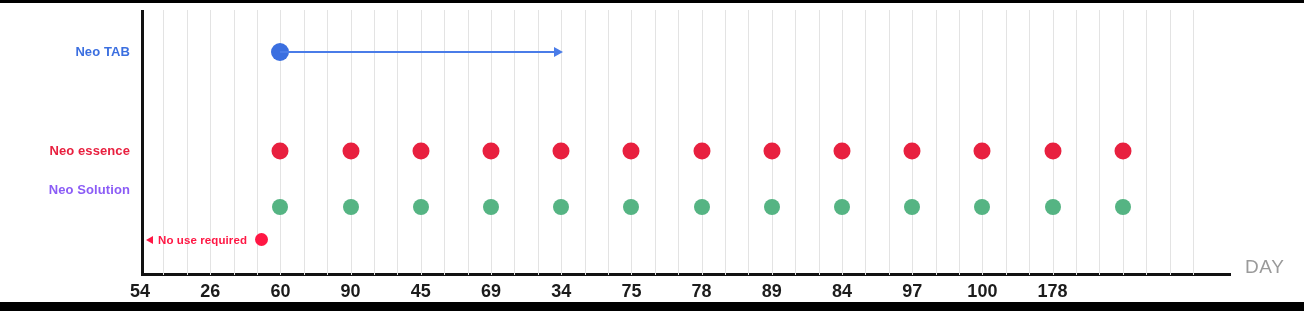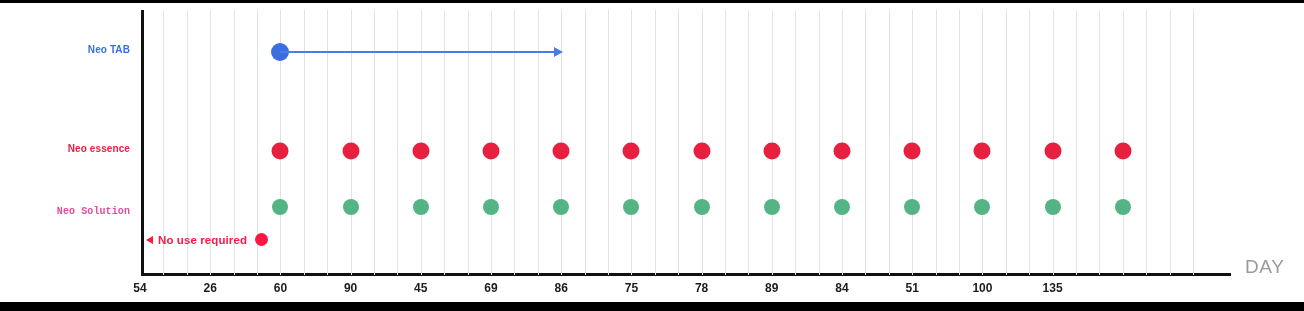--- a/index.html
+++ b/index.html
@@ -33,29 +33,29 @@
 
   .gridline{
     position:absolute;top:0;width:1px;height:265px;
     background:#e3e3e3;
   }
 
   
   .row-label{
     position:absolute;
     text-align:right;
-    font-size:10px;
+    font-size:13px;
     font-weight:700;
     letter-spacing:.1px;
     white-space:nowrap;
     right:1174px;
   }
   .row-label.tab{top:44px;color:#3b6fe0;}
   .row-label.essence{top:143px;color:#e8203f;}
-  .row-label.solution{top:206px;color:#ec4899;font-family:Liberation Mono, monospace;}
+  .row-label.solution{top:182px;color:#8b5cf6;}
 
   
   .dot{
     position:absolute;
     border-radius:50%;
     transform:translate(-50%,-50%);
   }
   .dot.red{width:17px;height:17px;background:#e8203f;}
   .dot.green{width:16px;height:16px;background:#55b483;}
   .dot.blue{width:18px;height:18px;background:#3b6fe0;}
@@ -92,21 +92,21 @@
     font-size:11.5px;font-weight:700;color:#ff1744;letter-spacing:.1px;
   }
   #annotation .adot{
     width:13px;height:13px;border-radius:50%;background:#ff1744;margin-left:3px;
   }
 
   
   .tick-label{
     position:absolute;
     top:281px;
-    font-size:12px;
+    font-size:18px;
     font-weight:700;
     color:#1c1c1c;
     transform:translateX(-50%);
     white-space:nowrap;
   }
 
   #day-label{
     position:absolute;
     left:1245px;top:256px;
     font-size:19px;
@@ -217,26 +217,26 @@
     <span class="adot"></span>
   </div>
 
   <div id="tick-labels">
       <div class="tick-label" style="left: 140px;">54</div>
       <div class="tick-label" style="left: 210.2px;">26</div>
       <div class="tick-label" style="left: 280.4px;">60</div>
       <div class="tick-label" style="left: 350.6px;">90</div>
       <div class="tick-label" style="left: 420.8px;">45</div>
       <div class="tick-label" style="left: 491px;">69</div>
-      <div class="tick-label" style="left: 561.2px;">86</div>
+      <div class="tick-label" style="left: 561.2px;">34</div>
       <div class="tick-label" style="left: 631.4px;">75</div>
       <div class="tick-label" style="left: 701.6px;">78</div>
       <div class="tick-label" style="left: 771.8px;">89</div>
       <div class="tick-label" style="left: 842px; text-align: center;">84</div>
-      <div class="tick-label" style="left: 912.2px;">51</div>
+      <div class="tick-label" style="left: 912.2px;">97</div>
       <div class="tick-label" style="left: 982.4px;">100</div>
-      <div class="tick-label" style="left: 1052.6px;">135</div>
+      <div class="tick-label" style="left: 1052.6px;">178</div>
       <div class="tick-label" style="left: 1122.8px; margin-top: 40px;">106</div>
     </div>
 
   <div id="day-label">DAY</div>
 
 </div>
 
 </body></html>

